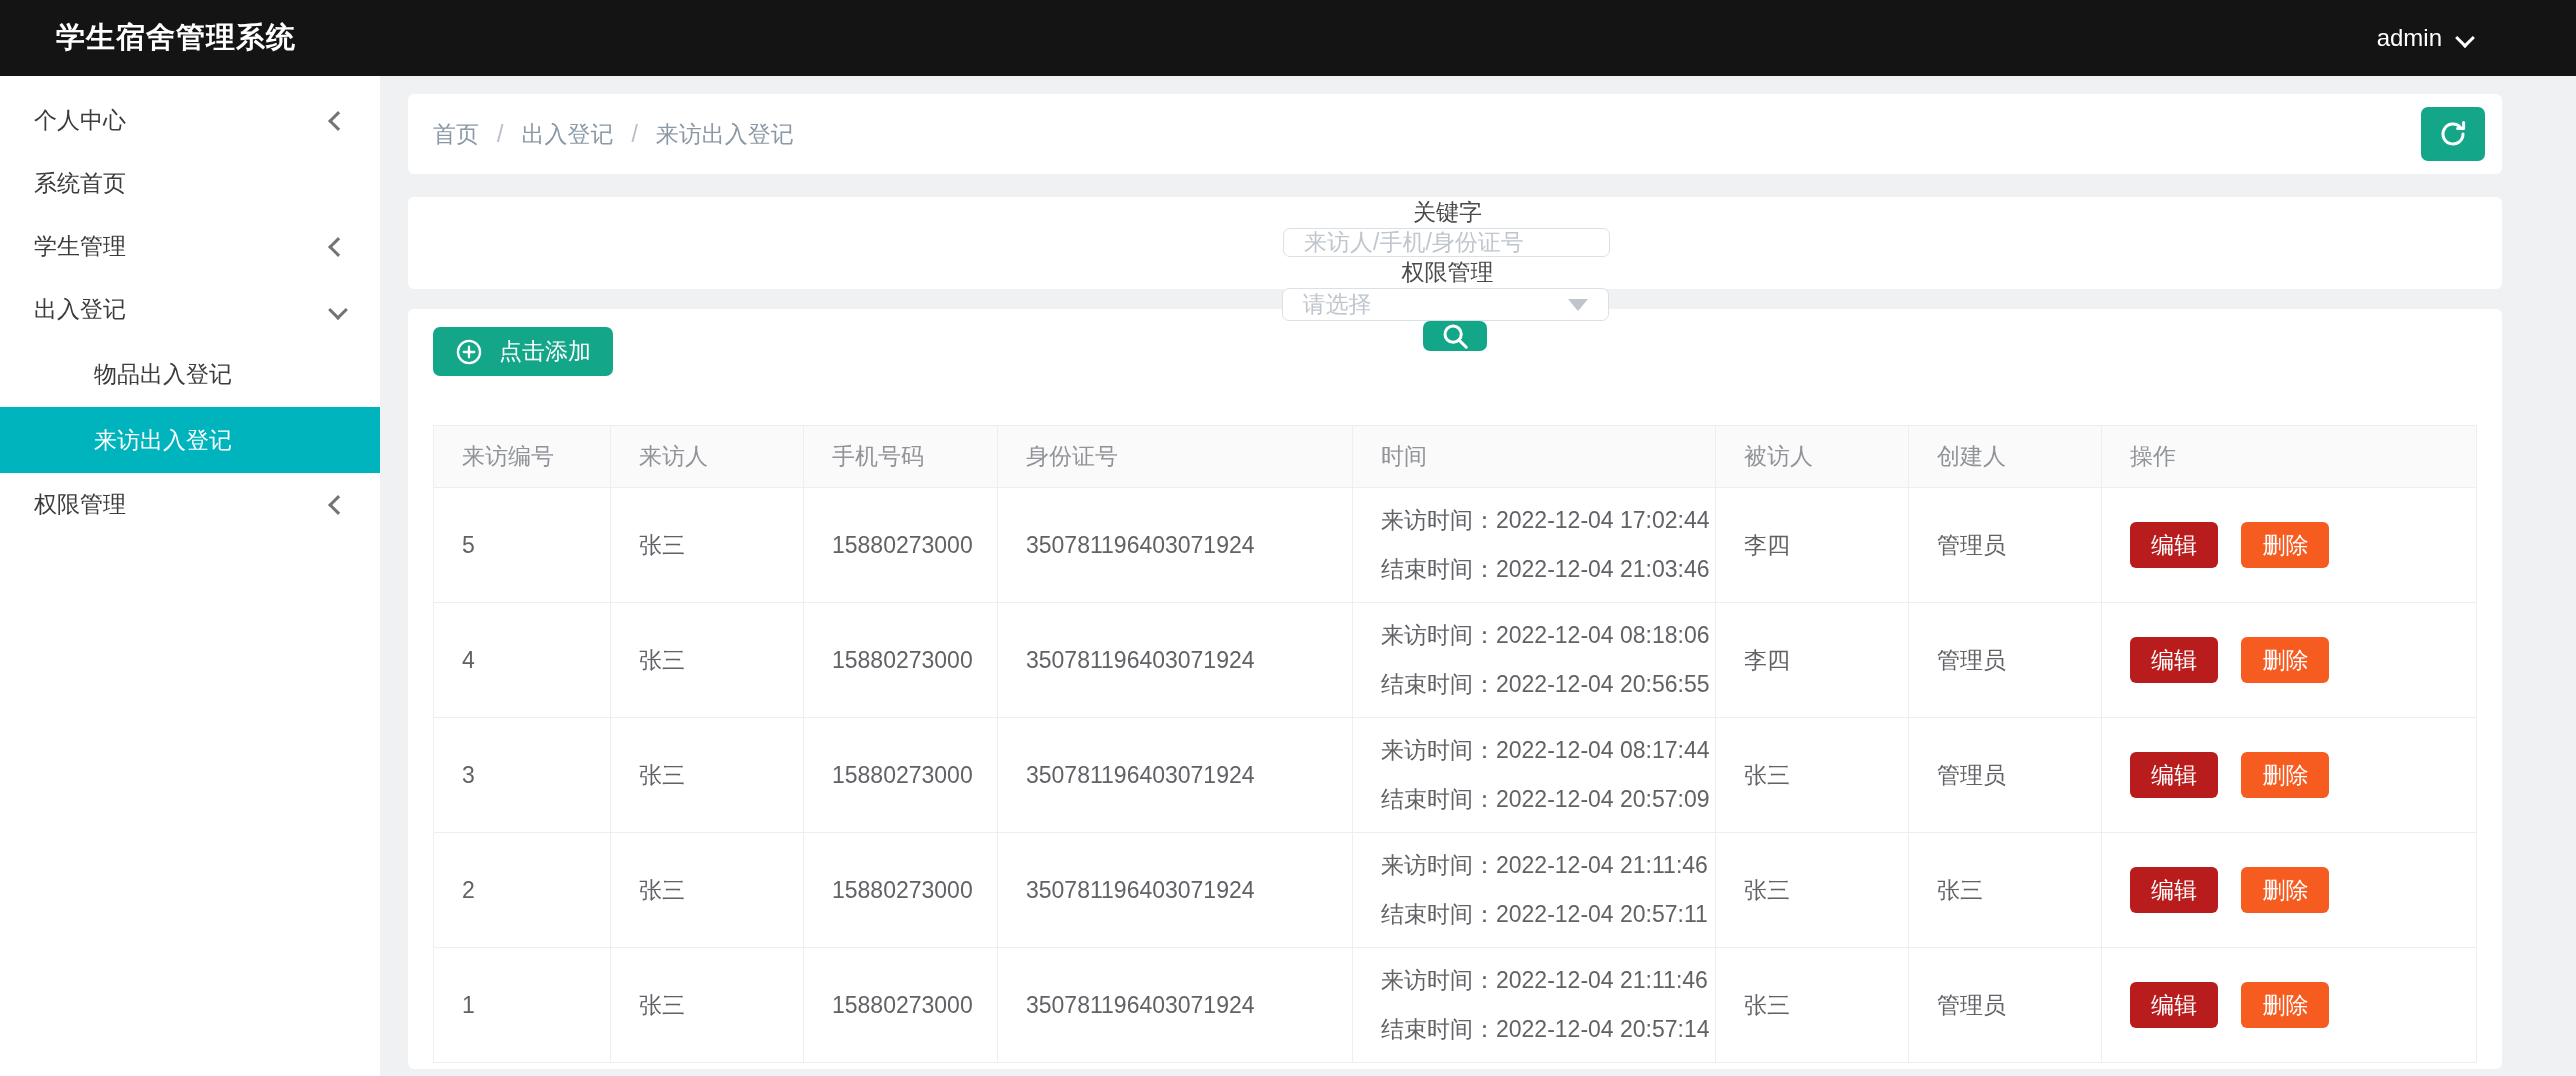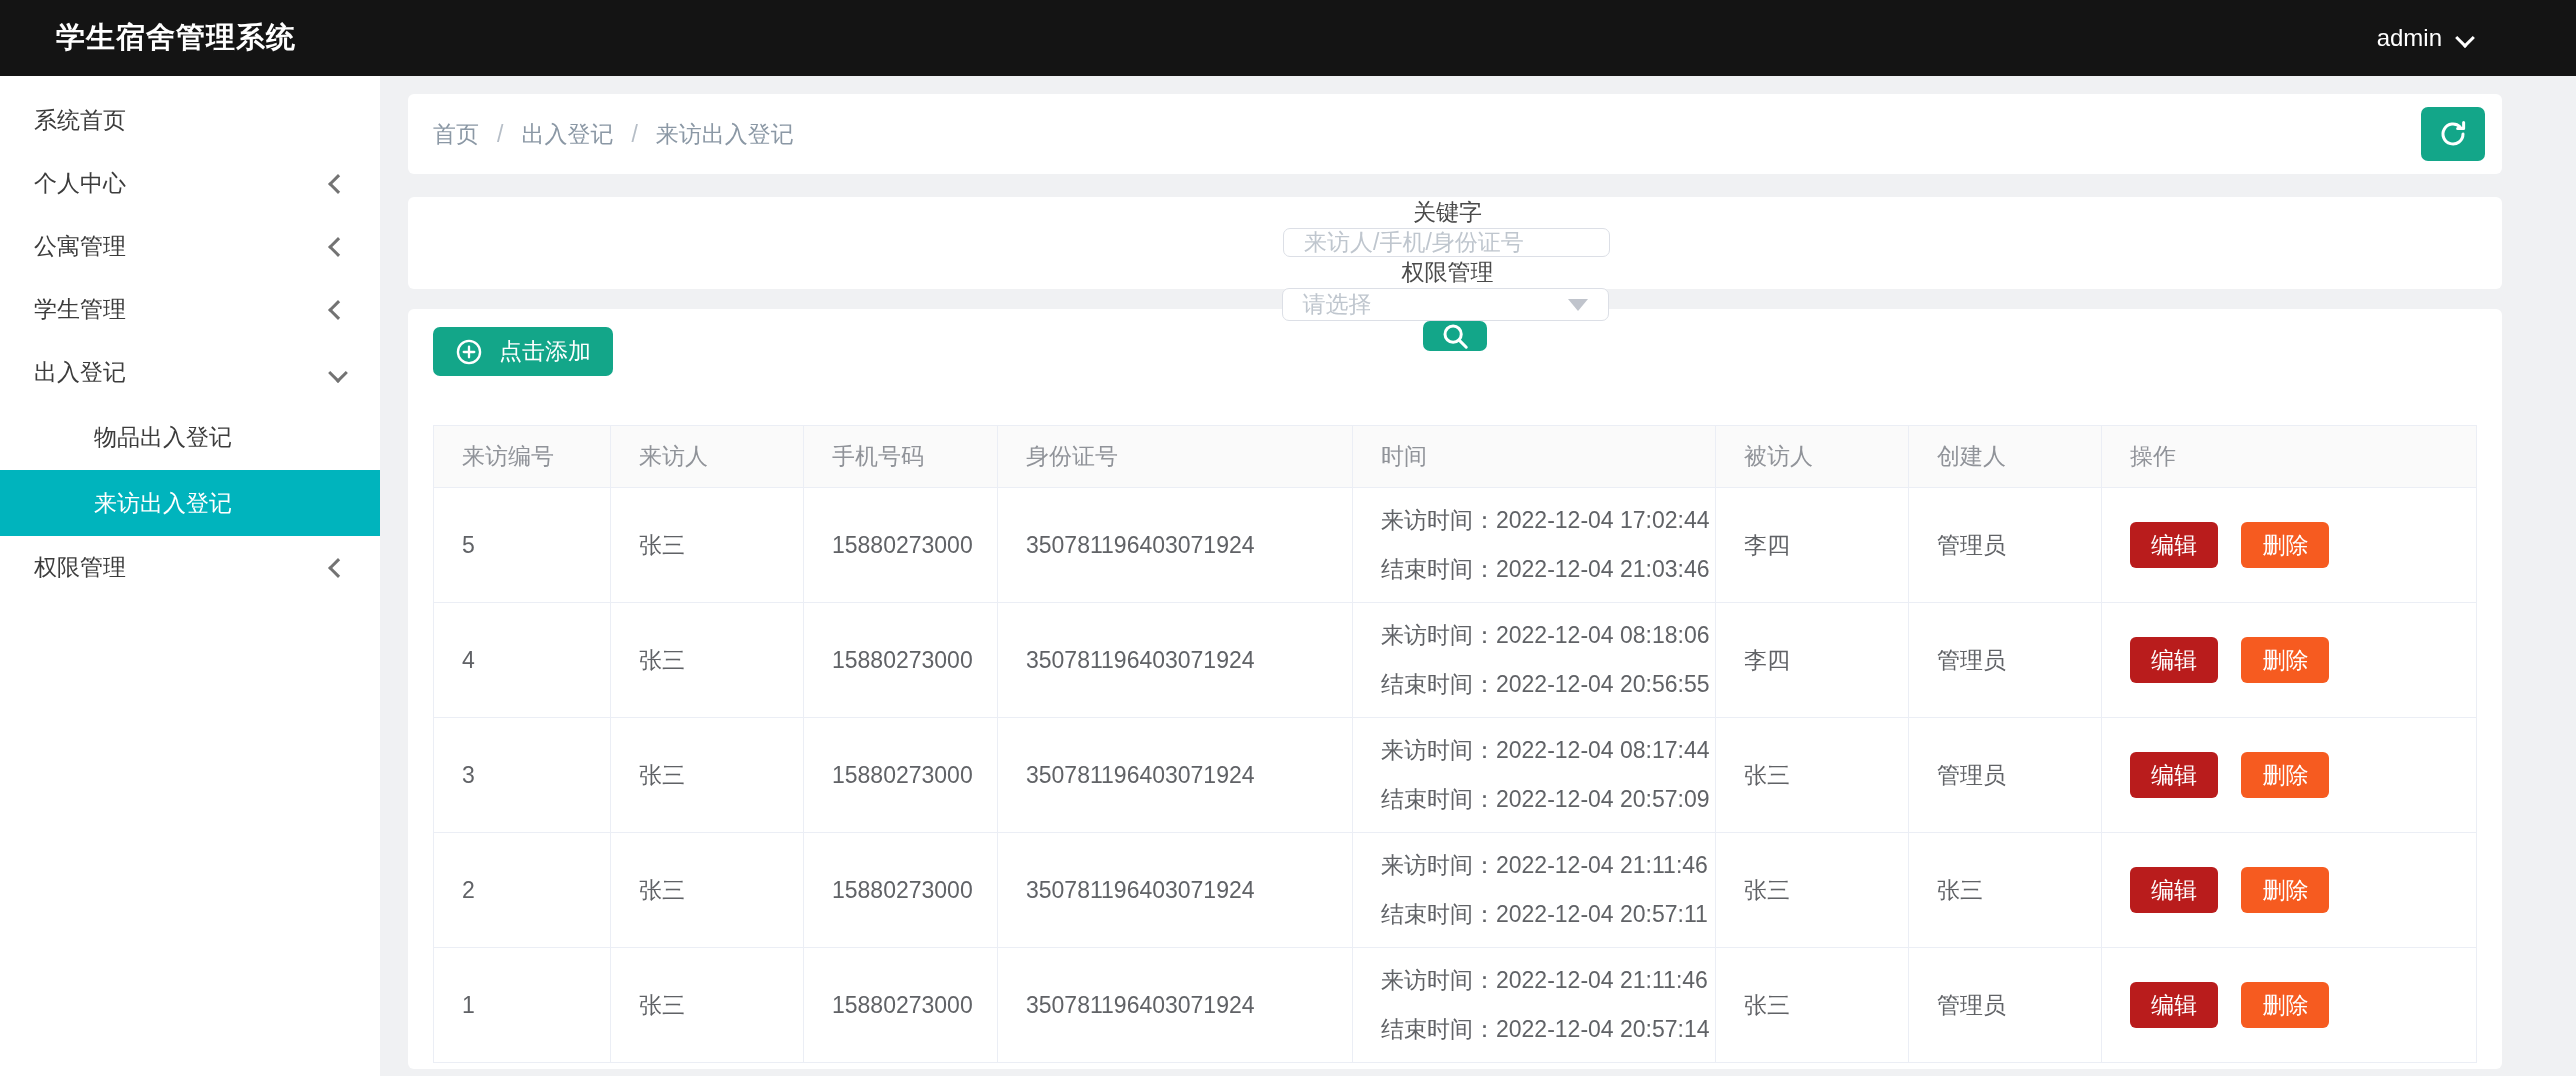--- a/index.html
+++ b/index.html
@@ -155,29 +155,25 @@
   <div class="user-menu">
     <span class="user-name">admin</span>
     <span class="chev chev-down chev-white"></span>
   </div>
 </header>
 
 <div class="layout">
 
   <aside class="sidebar">
     <div class="nav-item">
-      <span>系统首页</span>
-    </div>
-    <div class="nav-item">
       <span>个人中心</span>
       <span class="chev chev-left"></span>
     </div>
     <div class="nav-item">
-      <span>公寓管理</span>
-      <span class="chev chev-left"></span>
+      <span>系统首页</span>
     </div>
     <div class="nav-item">
       <span>学生管理</span>
       <span class="chev chev-left"></span>
     </div>
     <div class="nav-item">
       <span>出入登记</span>
       <span class="chev chev-down"></span>
     </div>
     <div class="nav-item sub">

